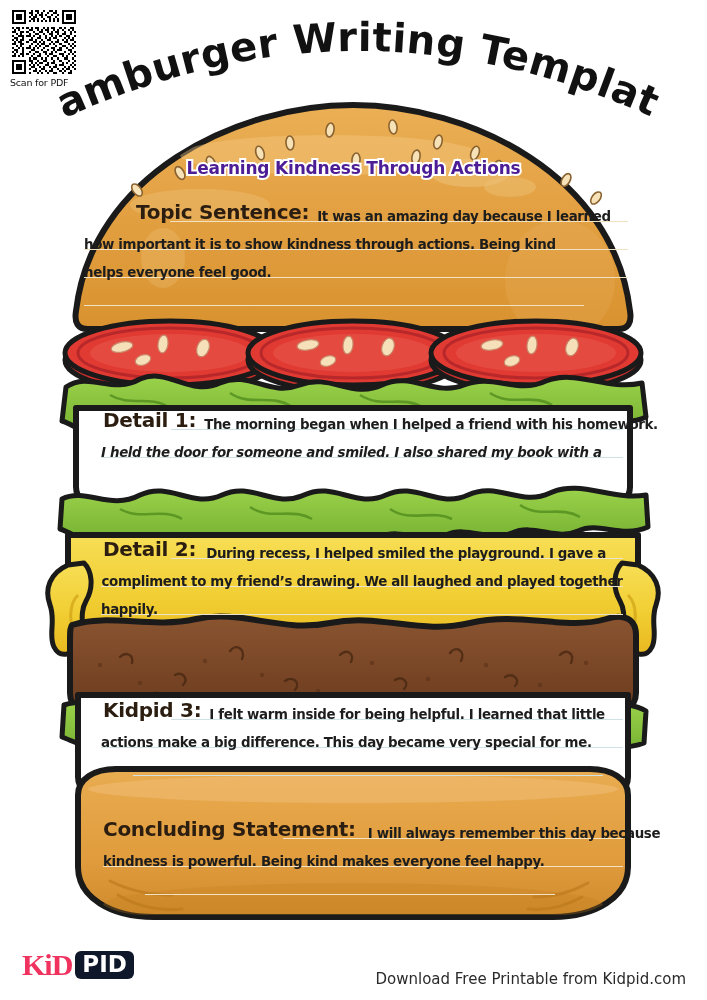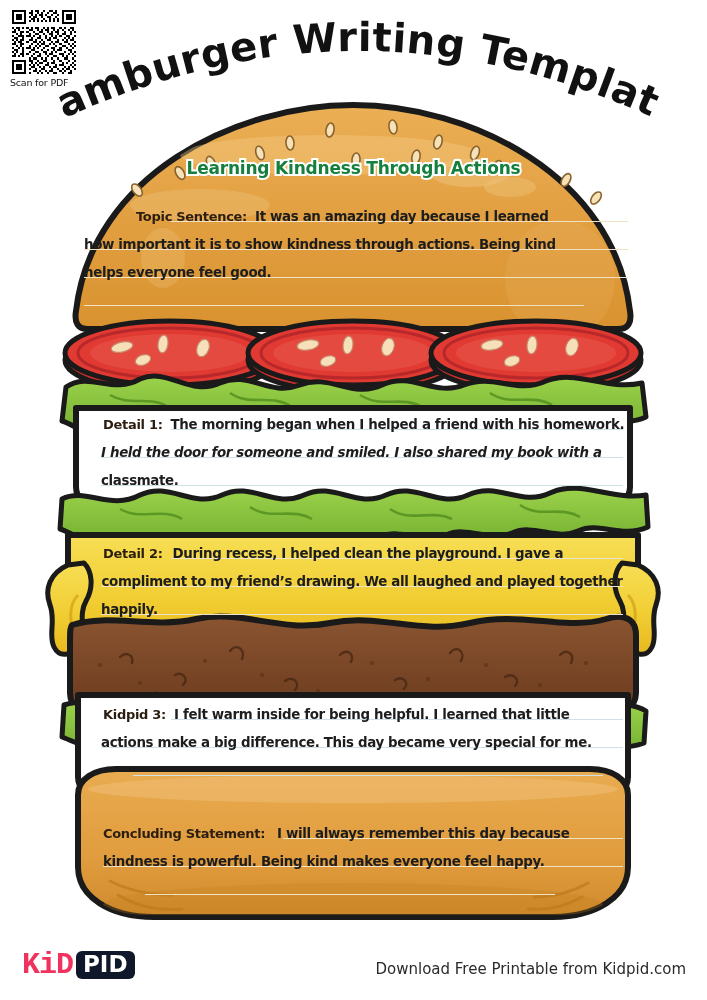--- a/index.html
+++ b/index.html
@@ -38,21 +38,21 @@
     font-size: 40px; font-weight: 700; fill:#111;
     letter-spacing: 0.5px;
   }
 
   
   #burger { position:absolute; left:0; top:95px; width:707px; height:835px; }
   #burger svg { display:block; }
 
   .banner-title {
     font-family: "DejaVu Sans", sans-serif;
-    font-size: 17px; font-weight: 700; color:#15803d;
+    font-size: 17px; font-weight: 700; color:#4c1d95;
     text-align:right; width:100%;
     letter-spacing:-0.2px;
     paint-order: stroke fill;
     -webkit-text-stroke: 4px #ffffff;
   }
   .banner-title-wrap { position:absolute; left:0; width:707px; text-align:center; }
 
   .section { position:absolute; }
   .line {
     position:relative;
@@ -61,51 +61,51 @@
   }
   .rule {
     position:absolute; left:0; right:0; bottom:2px; height:1px;
   }
   .rule.light { background:#e9e3cf; }
   .rule.blue  { background:#cfe1e4; }
   .rule.cream { background:#f0e2c2; }
 
   .label {
     font-family: "DejaVu Sans", sans-serif;
-    font-weight:700; font-size:13px; color:#2b1d10;
+    font-weight:700; font-size:20px; color:#2b1d10;
     white-space:nowrap; position:relative; z-index:2;
     letter-spacing:-0.3px;
   }
   .txt {
     font-family: "DejaVu Sans", sans-serif;
     font-weight:700; font-size:13.4px; color:#1d1d1d;
     white-space:nowrap; position:relative; z-index:2;
     letter-spacing:-0.35px;
   }
 
   
   #footer { position:absolute; left:0; top:948px; width:707px; height:44px; }
   #logo { position:absolute; left:22px; top:2px; display:flex; align-items:center; }
   .logo-kid {
-    font-family:Liberation Mono, monospace;
+    font-family:Liberation Serif, serif;
     font-weight:700; font-size:30px; color:#F0325F;
     letter-spacing:-1px; line-height:1;
   }
   .logo-pid-box {
     margin-left:3px;
     background:#0f172a; border-radius:6px;
     padding:2px 7px 3px 7px;
   }
   .logo-pid {
     font-family:"DejaVu Sans", sans-serif;
     font-weight:700; font-size:23px; color:#ffffff;
     letter-spacing:0px; line-height:1;
   }
   #footer-note {
-    position:absolute; left:0; top:12px; width:686px;
+    position:absolute; left:0; top:22px; width:686px;
     text-align:right;
     font-family:"DejaVu Sans", sans-serif;
     font-size:15px; color:#2a2a2a;
   }
 </style>
 </head>
 <body>
 
 <div id="page">
 
@@ -682,31 +682,27 @@
   <div class="section" style="left:103px; top:404px; width:520px;">
     <div class="line">
       <span class="rule blue" style="left:68px;"></span>
       <span class="label">Detail 1:</span>
       <span class="txt" style="margin-left:8px;">The morning began when I helped a friend with his homework.</span>
     </div>
     <div class="line" style="margin-left:-2px;font-style:italic;">
       <span class="rule blue"></span>
       <span class="txt">I held the door for someone and smiled. I also shared my book with a</span>
     </div>
-    <div class="line" style="margin-left:-2px;">
-      <span class="rule blue"></span>
-      <span class="txt">classmate.</span>
-    </div>
   </div>
 
   <div class="section" style="left:103px; top:533px; width:520px;">
     <div class="line">
       <span class="rule light" style="left:68px;"></span>
       <span class="label">Detail 2:</span>
-      <span class="txt" style="margin-left:10px;">During recess, I helped clean the playground. I gave a</span>
+      <span class="txt" style="margin-left:10px;">During recess, I helped smiled the playground. I gave a</span>
     </div>
     <div class="line" style="margin-left:-2px;justify-content:center;">
       <span class="rule light"></span>
       <span class="txt">compliment to my friend’s drawing. We all laughed and played together</span>
     </div>
     <div class="line" style="margin-left:-2px;">
       <span class="rule light"></span>
       <span class="txt">happily.</span>
     </div>
   </div>

